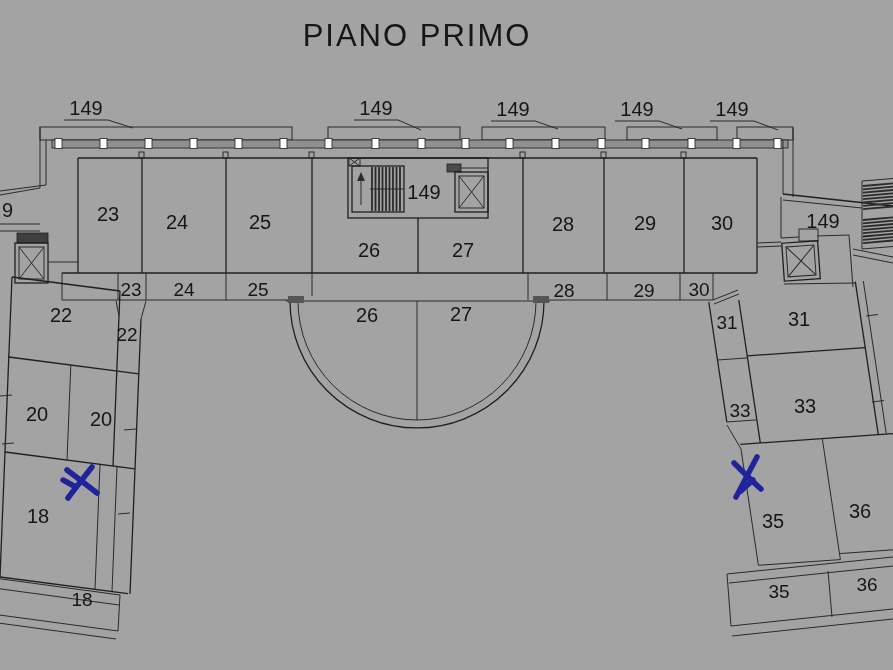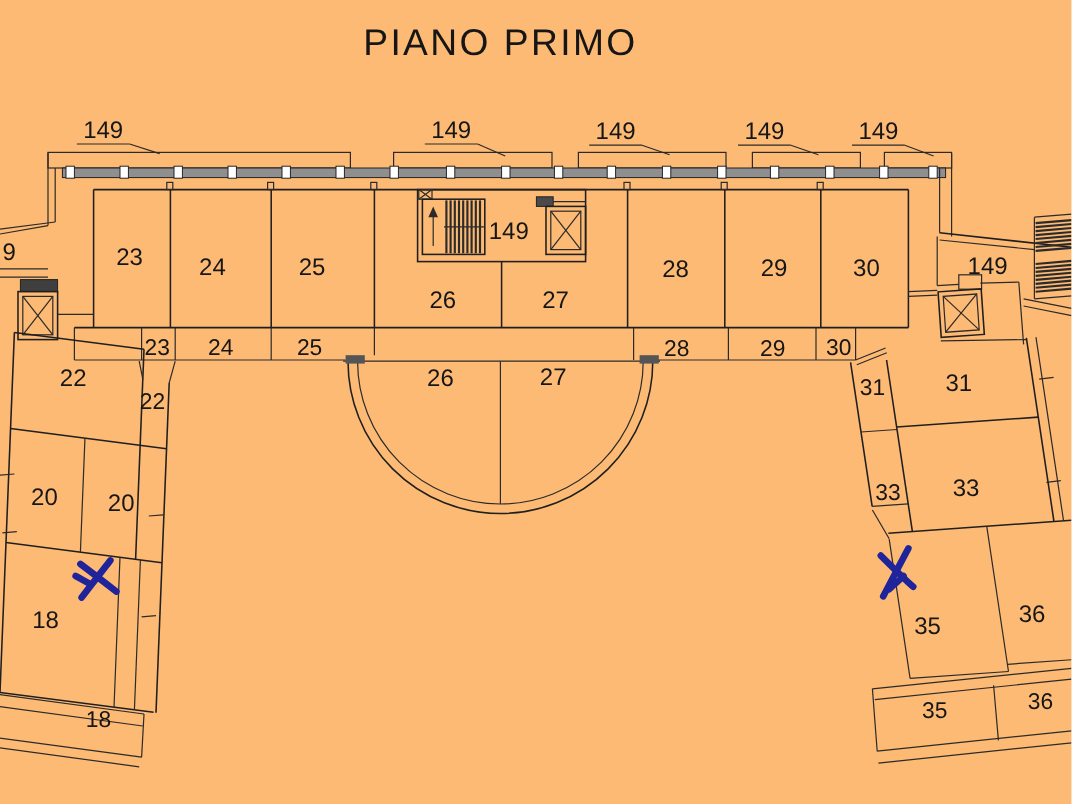--- a/index.html
+++ b/index.html
@@ -1,16 +1,16 @@
 <!DOCTYPE html>
 <html><head>
 <meta charset="utf-8">
 <style>
   html,body{margin:0;padding:0;background:#ffffff;}
-  .page{width:893px;height:670px;position:relative;background:#fdba74;overflow:hidden;}
+  .page{width:893px;height:670px;position:relative;background:#a3a3a3;overflow:hidden;}
   svg{display:block;}
   text{font-family:"Liberation Sans","DejaVu Sans",sans-serif;fill:#161616;}
   .title-t{font-size:31px;letter-spacing:2px;}
   .lbl{font-size:20px;}
   .lbl-s{font-size:19px;}
   .wall{stroke:#1f1f1f;stroke-width:1.3;fill:none;}
   .wall-thin{stroke:#2a2a2a;stroke-width:1;fill:none;}
   .tread{stroke:#2b2b2b;stroke-width:1.8;}
   .bluemark{fill:none;stroke-linecap:round;}
 </style>

